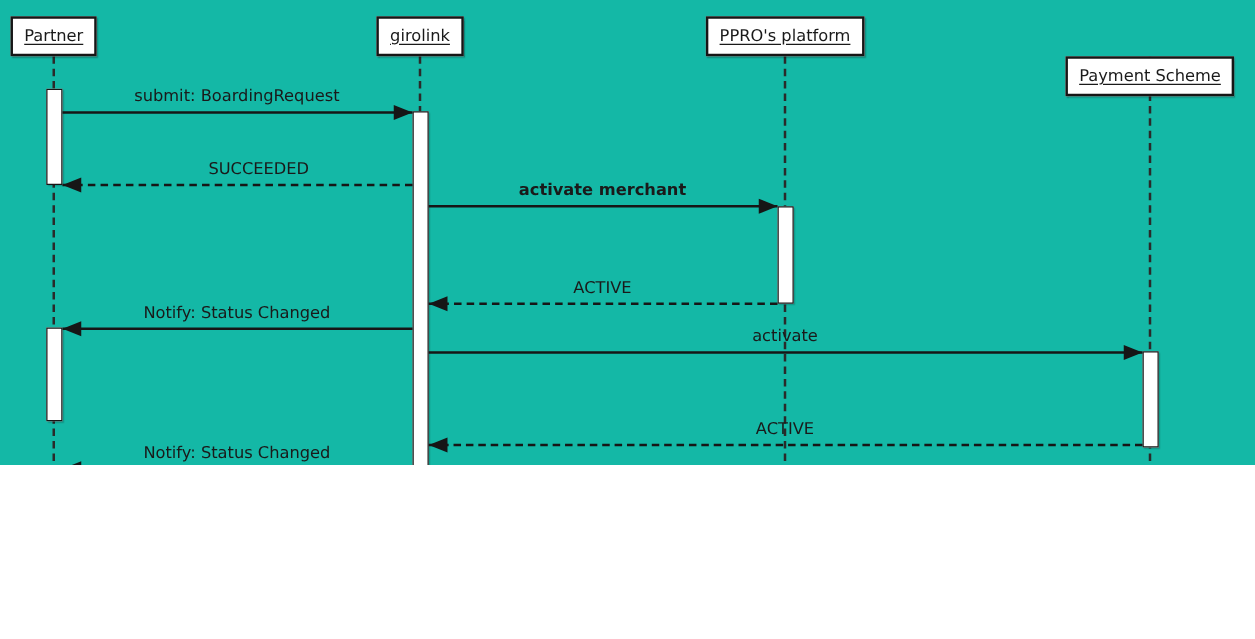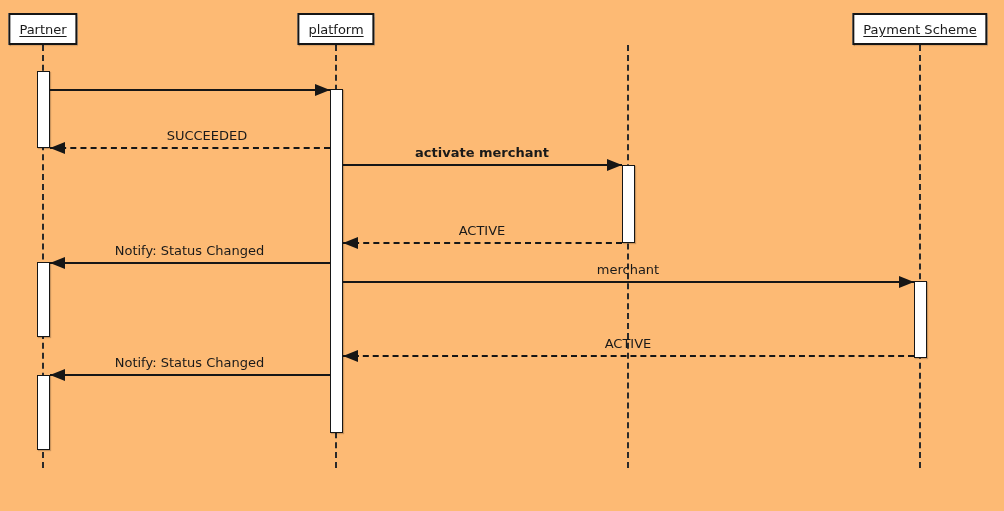--- a/index.html
+++ b/index.html
@@ -3,22 +3,22 @@
 <meta charset="utf-8">
 <style>
   html, body {
     margin: 0;
     padding: 0;
     background: #ffffff;
   }
   #canvas {
     position: relative;
     width: 1004px;
-    height: 511px;
-    background: #fdba74;
+    height: 372px;
+    background: #14b8a6;
     overflow: hidden;
     font-family: "DejaVu Sans", sans-serif;
     color: #1a1a1a;
   }
   .pbox {
     position: absolute;
     top: 13px;
     height: 32px;
     line-height: 30px;
     padding: 0 9px;
@@ -76,44 +76,46 @@
 </style>
 </head>
 <body>
 
 <div id="canvas">
     <div class="lifeline" style="left: 42px; top: 45px; height: 423px;"></div>
     <div class="lifeline" style="left: 335px; top: 45px; height: 423px;"></div>
     <div class="lifeline" style="left: 627px; top: 45px; height: 423px;"></div>
     <div class="lifeline" style="left: 919px; top: 45px; height: 423px;"></div>
     <div class="pbox" style="left: 43px;">Partner</div>
-    <div class="pbox" style="left: 336px;">platform</div>
-    <div class="pbox" style="left: 920px;">Payment Scheme</div>
+    <div class="pbox" style="left: 336px;">girolink</div>
+    <div class="pbox" style="left: 628px;">PPRO's platform</div>
+    <div class="pbox" style="left: 920px; margin-top: 32px;">Payment Scheme</div>
     <div class="activation" style="left: 36.5px; top: 71px; height: 77px;"></div>
     <div class="activation" style="left: 36.5px; top: 262px; height: 75px;"></div>
     <div class="activation" style="left: 36.5px; top: 375px; height: 75px;"></div>
     <div class="activation" style="left: 329.5px; top: 89px; height: 344px;"></div>
     <div class="activation" style="left: 621.5px; top: 165px; height: 78px;"></div>
     <div class="activation" style="left: 913.5px; top: 281px; height: 77px;"></div>
     <div class="msg-line solid" style="left: 49.5px; top: 89px; width: 280px;"></div>
     <div class="arrowhead right" style="left: 314.5px; top: 84px;"></div>
+    <div class="msg-label" style="left: 189.5px; top: 70px;">submit: BoardingRequest</div>
     <div class="msg-line dashed" style="left: 49.5px; top: 147px; width: 280px;"></div>
     <div class="arrowhead left" style="left: 49.5px; top: 142px;"></div>
     <div class="msg-label" style="left: 207px; top: 128px;">SUCCEEDED</div>
     <div class="msg-line solid" style="left: 342.5px; top: 164px; width: 279px;"></div>
     <div class="arrowhead right" style="left: 606.5px; top: 159px;"></div>
     <div class="msg-label" style="left: 482px; top: 145px; font-weight: bold;">activate merchant</div>
     <div class="msg-line dashed" style="left: 342.5px; top: 242px; width: 279px;"></div>
     <div class="arrowhead left" style="left: 342.5px; top: 237px;"></div>
     <div class="msg-label" style="left: 482px; top: 223px;">ACTIVE</div>
     <div class="msg-line solid" style="left: 49.5px; top: 262px; width: 280px;"></div>
     <div class="arrowhead left" style="left: 49.5px; top: 257px;"></div>
     <div class="msg-label" style="left: 189.5px; top: 243px;">Notify: Status Changed</div>
     <div class="msg-line solid" style="left: 342.5px; top: 281px; width: 571px;"></div>
     <div class="arrowhead right" style="left: 898.5px; top: 276px;"></div>
-    <div class="msg-label" style="left: 628px; top: 262px;">merchant</div>
+    <div class="msg-label" style="left: 628px; top: 262px;">activate</div>
     <div class="msg-line dashed" style="left: 342.5px; top: 355px; width: 571px;"></div>
     <div class="arrowhead left" style="left: 342.5px; top: 350px;"></div>
     <div class="msg-label" style="left: 628px; top: 336px;">ACTIVE</div>
     <div class="msg-line solid" style="left: 49.5px; top: 374px; width: 280px;"></div>
     <div class="arrowhead left" style="left: 49.5px; top: 369px;"></div>
     <div class="msg-label" style="left: 189.5px; top: 355px;">Notify: Status Changed</div>
   </div>
 
 </body></html>

